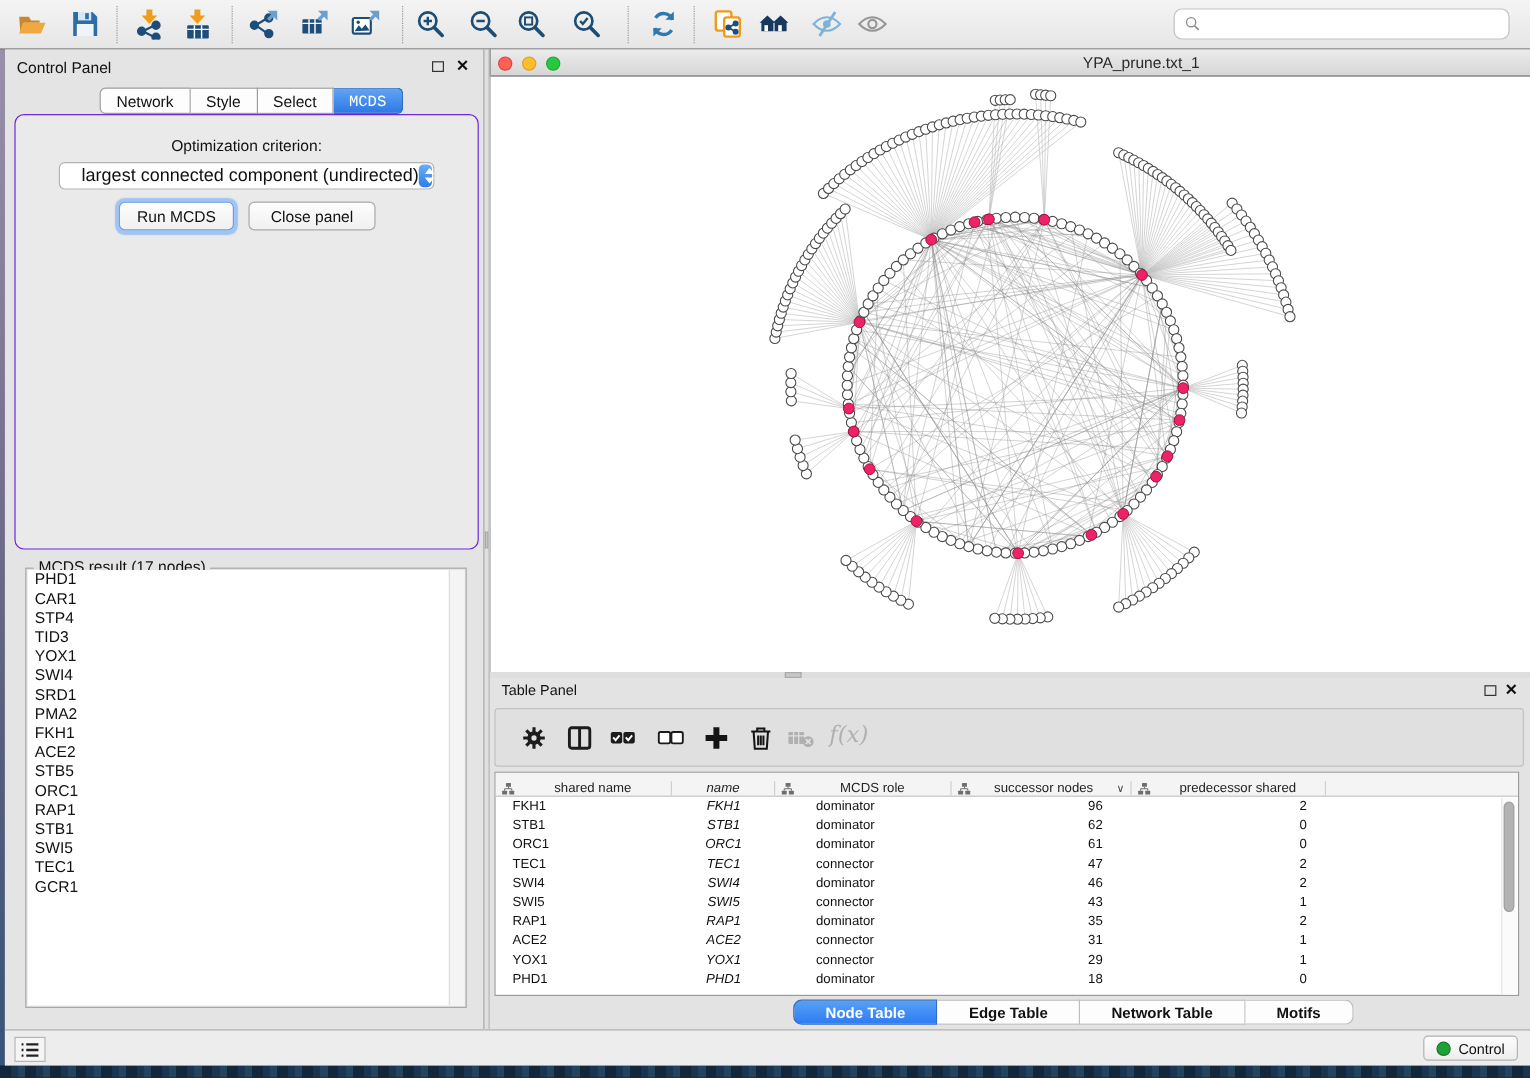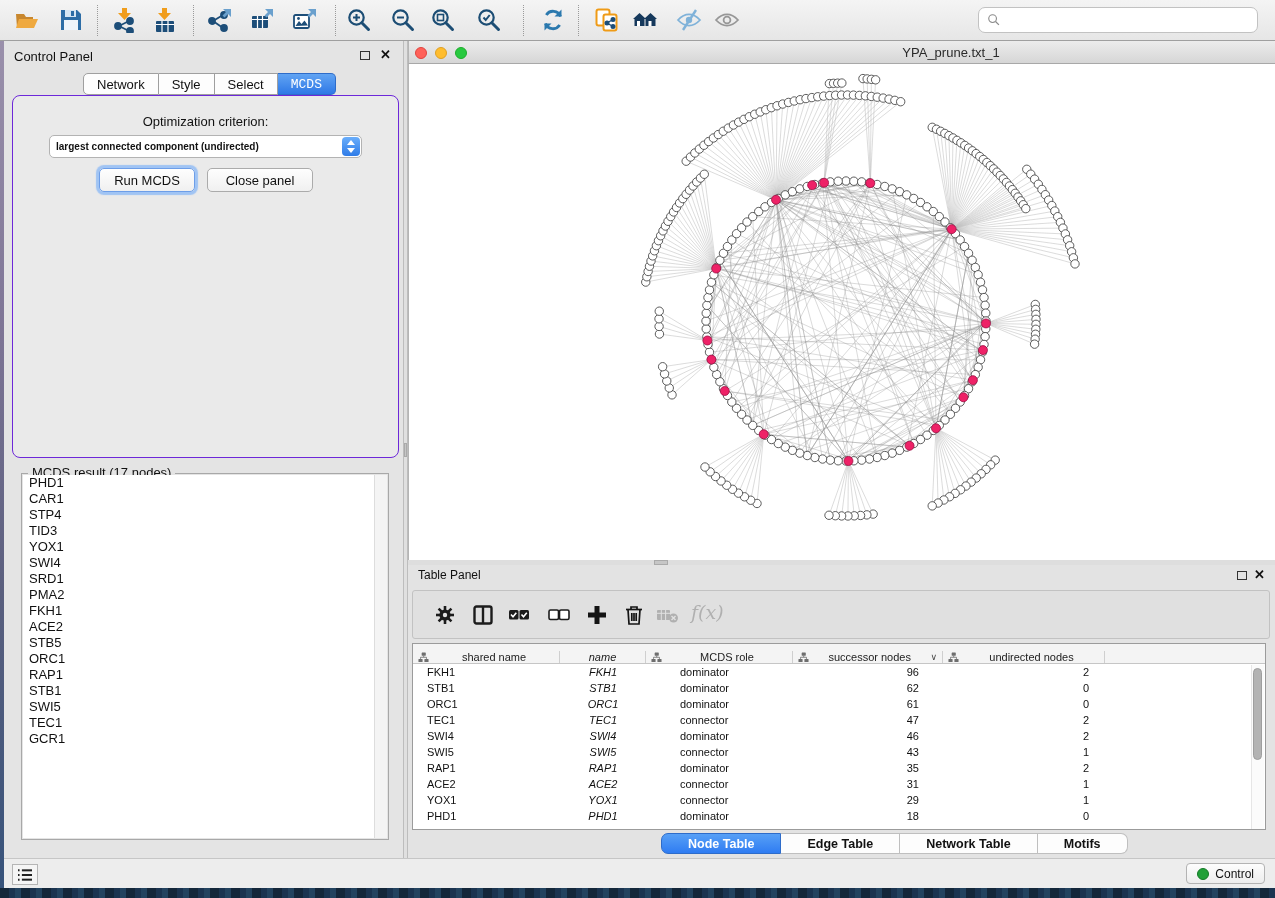--- a/index.html
+++ b/index.html
@@ -31,21 +31,21 @@
   .ctab{height:22px;padding:0 13px;background:#fdfdfd;border:1px solid #9f9f9f;border-left:none;
     font-size:13px;display:flex;align-items:center;cursor:pointer;color:#111;}
   .ctab:first-child{border-left:1px solid #9f9f9f;border-radius:5px 0 0 5px;}
   .ctab:last-child{border-radius:0 5px 5px 0;}
   .ctab.active{background:linear-gradient(#61a4f3,#2e78e6);color:#fff;border-color:#2e6cc9;font-family:Liberation Mono, monospace;}
   .cbody{position:absolute;left:8px;top:54px;width:387px;height:363px;background:#eaeaea;
     border:1px solid #6d28d9;border-radius:8px;}
   .optlabel{position:absolute;left:0;top:18px;width:100%;text-align:center;font-size:13px;color:#111;}
   .optselect{position:absolute;left:36px;top:39px;width:313px;height:23px;background:#fff;
     border:1px solid #b3b3b3;border-radius:5px;display:flex;align-items:center;cursor:pointer;}
-  .optselect .val{flex:1;font-size:10px;padding-left:6px;color:#111;white-space:nowrap;font-weight:bold;}
+  .optselect .val{flex:1;font-size:15px;padding-left:18px;color:#111;white-space:nowrap;}
   .stepper{width:18px;height:19px;margin-right:1px;border-radius:4px;
     background:linear-gradient(#6aaefb,#2f7ce8);position:relative;}
   .stepper:before{content:"";position:absolute;left:5px;top:3px;border-left:4px solid transparent;
     border-right:4px solid transparent;border-bottom:5px solid #fff;}
   .stepper:after{content:"";position:absolute;left:5px;bottom:3px;border-left:4px solid transparent;
     border-right:4px solid transparent;border-top:5px solid #fff;}
   .btn{position:absolute;height:24px;background:linear-gradient(#fefefe,#f0f0f0);
     border:1px solid #ababab;border-radius:5px;font-size:13px;color:#111;
     display:flex;align-items:center;justify-content:center;cursor:pointer;}
   .btn.focusring{box-shadow:0 0 1px 3px rgba(110,170,250,.6);border-color:#6d9ee8;}
@@ -1077,21 +1077,21 @@
       </div>
       <div class="th c4">
         <svg width="11" height="11" viewBox="0 0 24 24">
             <g fill="#6e6e6e">
               <rect x="8" y="1" width="9" height="7" rx="1"></rect>
               <rect x="1" y="15" width="9" height="7" rx="1"></rect>
               <rect x="14" y="15" width="9" height="7" rx="1"></rect>
             </g>
             <path d="M12.5 8v3.5M5.5 15v-3.5h13V15" stroke="#6e6e6e" stroke-width="1.8" fill="none"></path>
           </svg>
-        <span class="lbl">undirected nodes</span>
+        <span class="lbl">predecessor shared</span>
       </div>
       <div class="th cfill"></div>
     </div>
     <div>
         <div class="tr">
           <div class="td c0">FKH1</div>
           <div class="td c1">FKH1</div>
           <div class="td c2">dominator</div>
           <div class="td c3">96</div>
           <div class="td c4">2</div>

